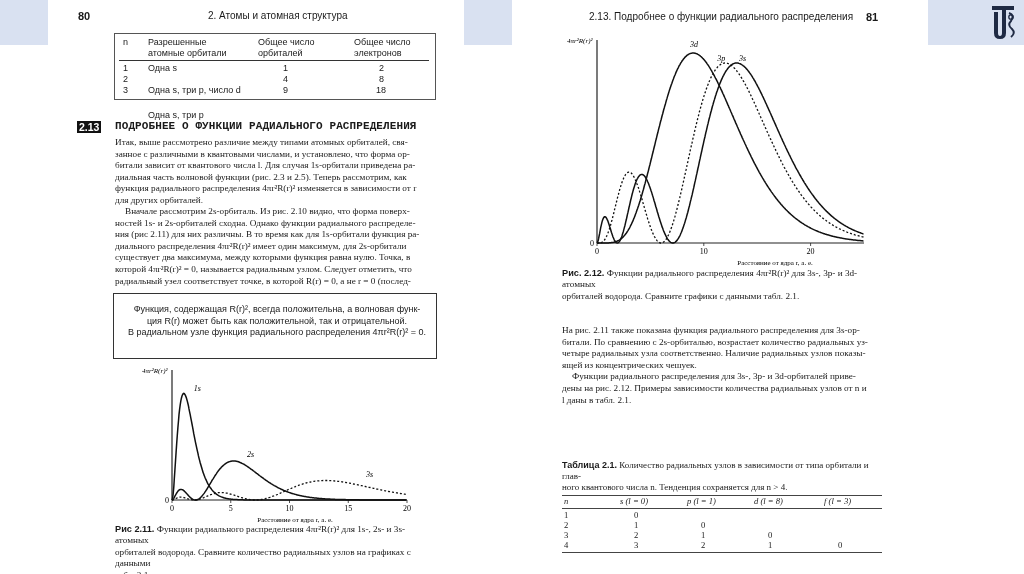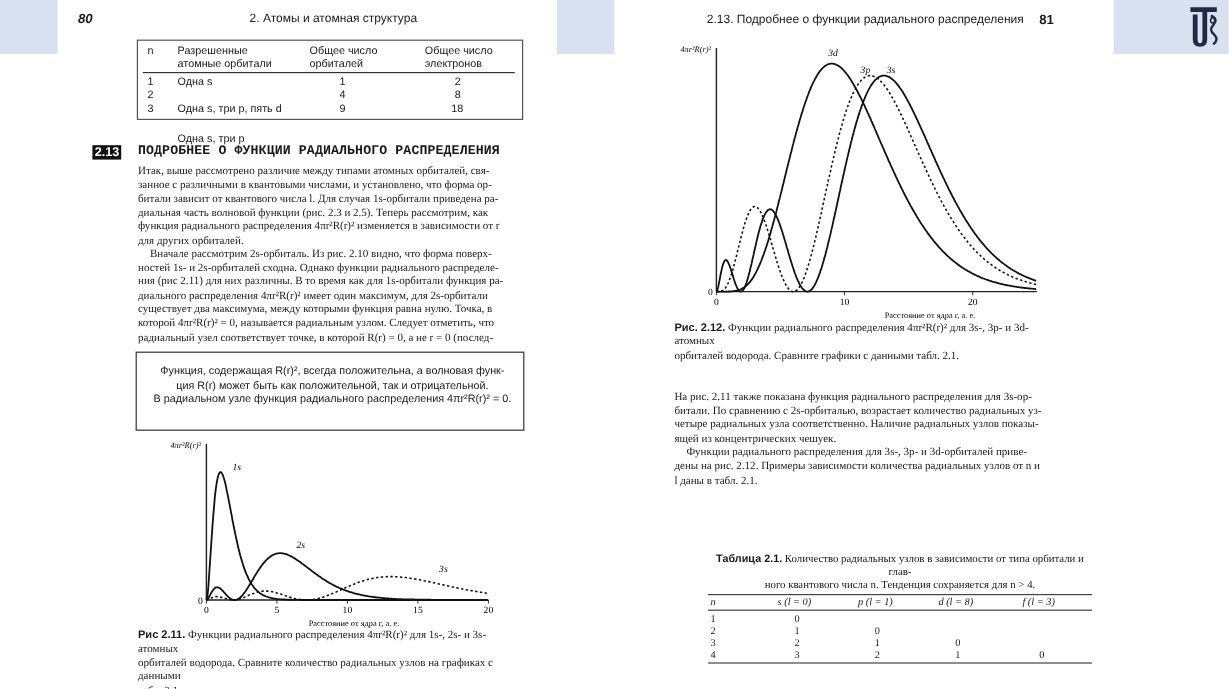--- a/index.html
+++ b/index.html
@@ -22,40 +22,40 @@
                padding:0 2px; height:12px; line-height:12px; }
   .sec-title { position:absolute; left:115px; top:120px; font-family:Liberation Mono, monospace;
                font-weight:bold; font-size:11px; letter-spacing:0.1px; }
   .para { position:absolute; font-size:9.2px; line-height:11.6px; text-align:justify; }
   .note { position:absolute; left:113px; top:293px; width:322px; height:64px; border:1.5px solid #333;
           font-family:"Liberation Sans", sans-serif; font-size:9px; line-height:11.5px; }
   .note .inner { position:absolute; left:13px; top:10px; width:300px;text-align:center; }
   .caption { position:absolute; font-size:9.2px; line-height:11.4px; }
   .caption b { font-family:"Liberation Sans", sans-serif; }
   svg text { font-family:"Liberation Serif", serif; }
-  .tbl2 { position:absolute; left:590px; top:460px; width:320px; font-size:9px;text-align:center; }
+  .tbl2 { position:absolute; left:562px; top:460px; width:320px; font-size:9px; }
   .tbl2 .cap { line-height:11px; }
   .tbl2 .grid { position:relative; margin-top:2px; border-top:1px solid #444; border-bottom:1px solid #444; height:56px; }
   .tbl2 .cell { position:absolute; font-size:8.6px; }
   .tbl2 .hline { position:absolute; left:0; right:0; top:12px; border-top:1px solid #444; }
 </style>
 </head>
 <body>
 
 <div class="deco" style="left:0;top:0;width:48px;height:45px;"></div>
 <div class="deco" style="left:464px;top:0;width:48px;height:45px;"></div>
 <div class="deco" style="left:928px;top:0;width:96px;height:45px;"></div>
 <svg class="abs" style="left:990px;top:3px;" width="30" height="40" viewBox="0 0 30 40">
   <path d="M2 3 H24 V7 H16 V30 Q16 36 10 36 Q4 36 4 30 V9 H8 V30 Q8 33 10 33 Q12 33 12 30 V7 H2 Z" fill="#1f2a44"></path>
   <path d="M19 10 Q25 12 21 18 Q17 22 22 26 Q26 30 21 34" fill="none" stroke="#1f2a44" stroke-width="2"></path>
   <circle cx="21" cy="14" r="2.2" fill="none" stroke="#1f2a44" stroke-width="1.3"></circle>
 </svg>
 
 <div>
-  <div class="abs pagenum" style="left:65px;top:10px;font-style:italic;">80</div>
+  <div class="abs pagenum" style="left:78px;top:10px;">80</div>
   <div class="abs runhead" style="left:208px;top:10px;">2. Атомы и атомная структура</div>
 
   <div class="tbl1">
     <div class="row" style="top:3px;">
       <span class="c" style="left:8px;">n</span>
       <span class="c" style="left:33px;">Разрешенные</span>
       <span class="c" style="left:143px;">Общее число</span>
       <span class="c" style="left:239px;">Общее число</span>
     </div>
     <div class="row" style="top:14px;">
@@ -71,21 +71,21 @@
       <span class="c" style="left:264px;">2</span>
     </div>
     <div class="row" style="top:40px;">
       <span class="c" style="left:8px;">2</span>
       <span class="c" style="left:33px;margin-top:36px;">Одна s, три p</span>
       <span class="c" style="left:168px;">4</span>
       <span class="c" style="left:264px;">8</span>
     </div>
     <div class="row" style="top:51px;">
       <span class="c" style="left:8px;">3</span>
-      <span class="c" style="left:33px;">Одна s, три p, пять d</span>
+      <span class="c" style="left:33px;">Одна s, три p, число d</span>
       <span class="c" style="left:168px;">9</span>
       <span class="c" style="left:261px;">18</span>
     </div>
   </div>
 
   <div class="sec-badge">2.13</div>
   <div class="sec-title">ПОДРОБНЕЕ О ФУНКЦИИ РАДИАЛЬНОГО РАСПРЕДЕЛЕНИЯ</div>
 
   <div class="para" style="left:115px;top:137px;width:316px;">
     <div>Итак, выше рассмотрено различие между типами атомных орбиталей, свя-</div>

